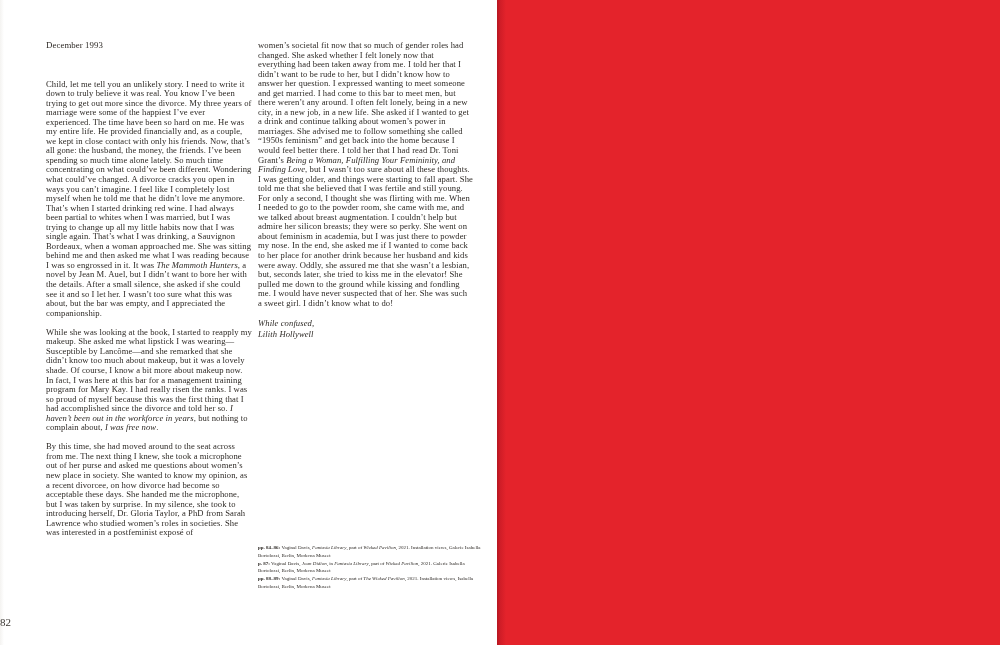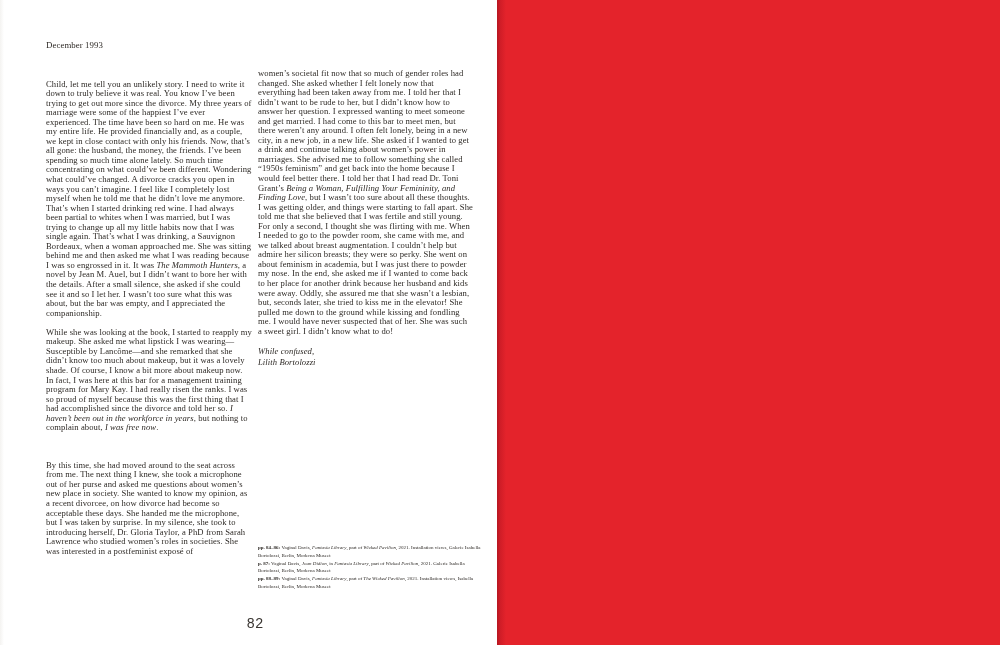--- a/index.html
+++ b/index.html
@@ -40,42 +40,41 @@
   }
   .col-left  { left: 46px;  width: 206px; }
   .col-right { left: 258px; width: 215px; }
   .date-line {
     margin: 0 0 29px 0;
     font-size: 8.8px;
   }
   .col p {
     margin: 0 0 9.55px 0;
   }
-  .col p:last-child { margin-bottom: 0; margin-top: 28px; }
+  .col p:last-child { margin-bottom: 0; }
   .signature {
     margin-top: 10px;
     font-style: italic;
   }
   .signature div { line-height: 10.2px; }
   .footnotes {
     position: absolute;
     left: 258px; top: 544px;
     width: 224px;
     font-size: 5px;
     line-height: 7.8px;
   }
   .footnotes p { margin: 0; }
   .page-number {
     position: absolute;
     left: 0; top: 616px;
     width: 510px;
-    text-align: center;
-    font-size: 14px;
+    text-align: left;
+    font-size: 11px;
     color: #3a3632;
-    font-family: Liberation Mono, monospace;
   }
 </style>
 </head>
 <body>
 
 <div class="spread">
 
   <div class="left-page">
 
     <div class="col col-left">
@@ -86,21 +85,21 @@
           <p><span>By this time, she had moved around to the seat across from me. The next thing I knew, she took a microphone out of her purse and asked me questions about women’s new place in society. She wanted to know my opinion, as a recent divorcee, on how divorce had become so acceptable these days. She handed me the microphone, but I was taken by surprise. In my silence, she took to introducing herself, Dr. Gloria Taylor, a PhD from Sarah Lawrence who studied women’s roles in societies. She was interested in a postfeminist exposé of</span></p>
         </div>
     </div>
 
     <div class="col col-right">
       <div>
           <p><span>women’s societal fit now that so much of gender roles had changed. She asked whether I felt lonely now that everything had been taken away from me. I told her that I didn’t want to be rude to her, but I didn’t know how to answer her question. I expressed wanting to meet someone and get married. I had come to this bar to meet men, but there weren’t any around. I often felt lonely, being in a new city, in a new job, in a new life. She asked if I wanted to get a drink and continue talking about women’s power in marriages. She advised me to follow something she called “1950s feminism” and get back into the home because I would feel better there. I told her that I had read Dr. Toni Grant’s </span><span style="font-style: italic;">Being a Woman, Fulfilling Your Femininity, and Finding Love</span><span>, but I wasn’t too sure about all these thoughts. I was getting older, and things were starting to fall apart. She told me that she believed that I was fertile and still young. For only a second, I thought she was flirting with me. When I needed to go to the powder room, she came with me, and we talked about breast augmentation. I couldn’t help but admire her silicon breasts; they were so perky. She went on about feminism in academia, but I was just there to powder my nose. In the end, she asked me if I wanted to come back to her place for another drink because her husband and kids were away. Oddly, she assured me that she wasn’t a lesbian, but, seconds later, she tried to kiss me in the elevator! She pulled me down to the ground while kissing and fondling me. I would have never suspected that of her. She was such a sweet girl. I didn’t know what to do!</span></p>
         </div>
       <div class="signature">
         <div>While confused,</div>
-        <div>Lilith Bortolozzi</div>
+        <div>Lilith Hollywell</div>
       </div>
     </div>
 
     <div class="footnotes">
         <p><span style="font-weight: bold;">pp. 84–86:</span><span> Vaginal Davis, </span><span style="font-style: italic;">Fantasia Library</span><span>, part of </span><span style="font-style: italic;">Wicked Pavilion</span><span>, 2021. Installation views, Galerie Isabella Bortolozzi, Berlin, Moderna Museet</span></p>
         <p><span style="font-weight: bold;">p. 87:</span><span> Vaginal Davis, </span><span style="font-style: italic;">Joan Didion</span><span>, in </span><span style="font-style: italic;">Fantasia Library</span><span>, part of </span><span style="font-style: italic;">Wicked Pavilion</span><span>, 2021. Galerie Isabella Bortolozzi, Berlin, Moderna Museet</span></p>
         <p><span style="font-weight: bold;">pp. 88–89:</span><span> Vaginal Davis, </span><span style="font-style: italic;">Fantasia Library</span><span>, part of </span><span style="font-style: italic;">The Wicked Pavilion</span><span>, 2021. Installation views, Isabella Bortolozzi, Berlin, Moderna Museet</span></p>
       </div>
 
     <div class="page-number">82</div>

